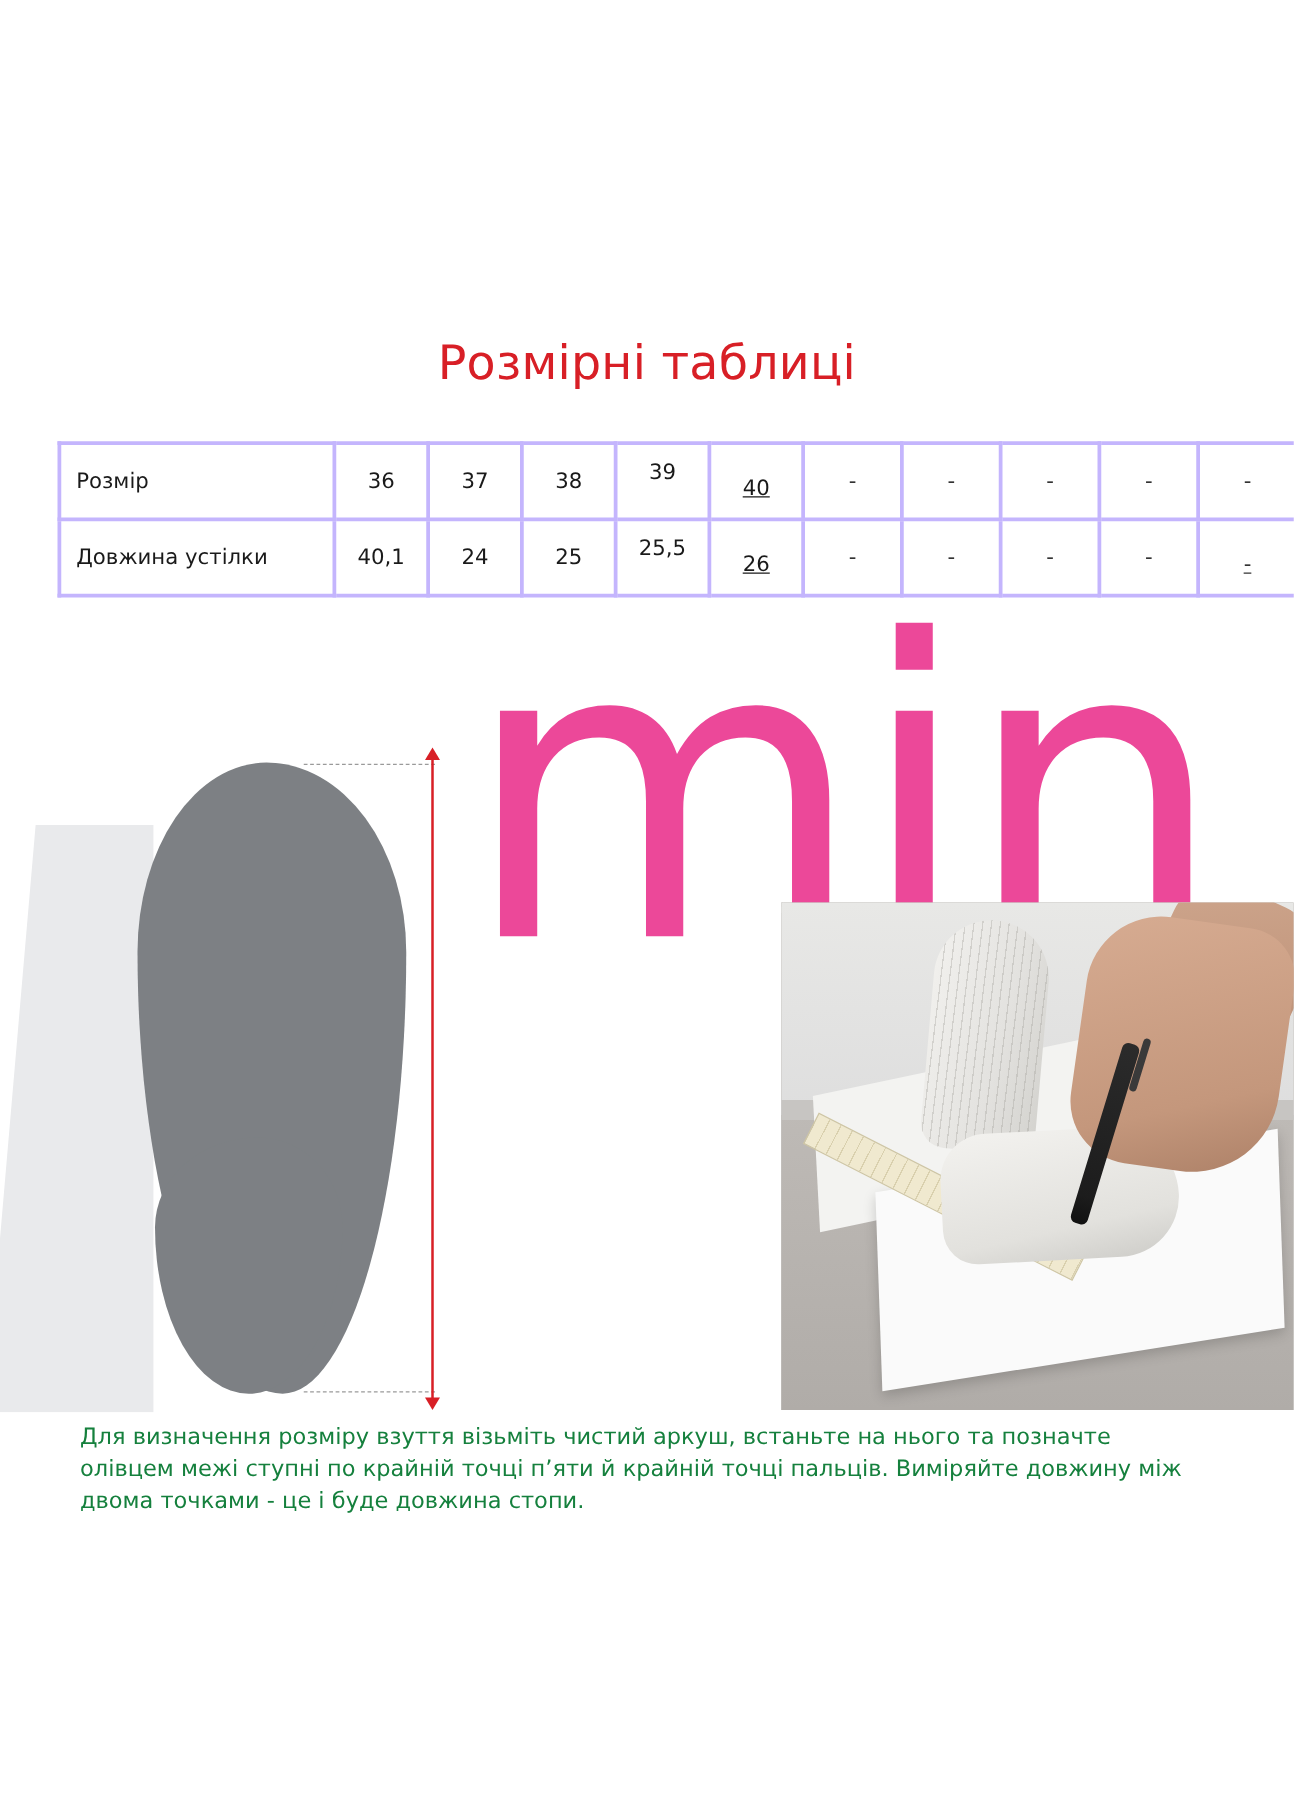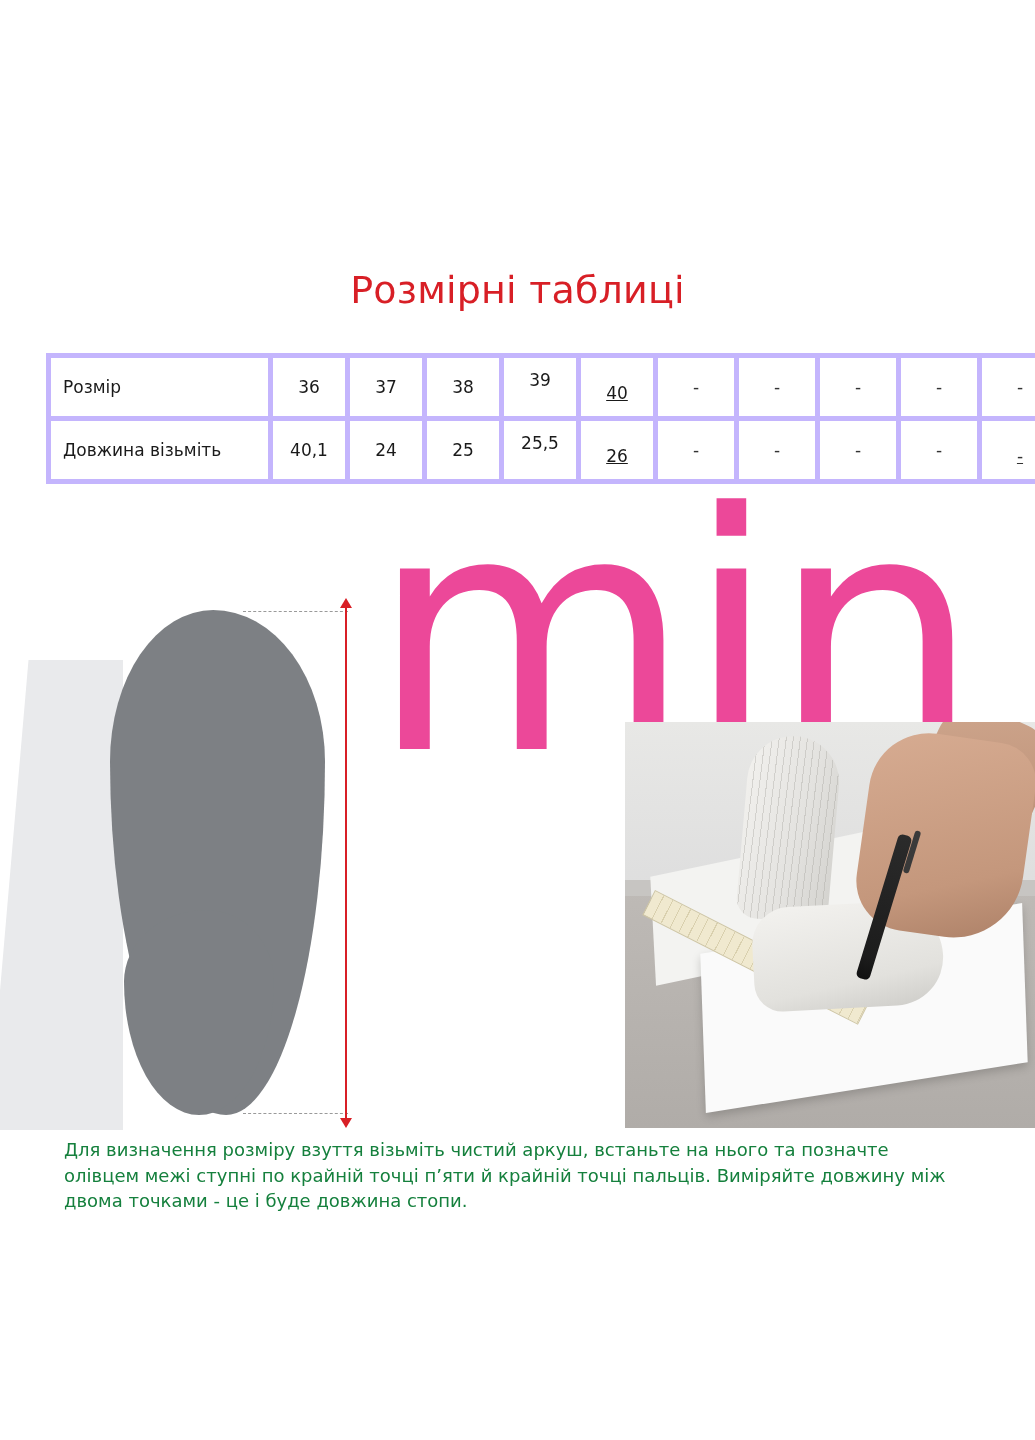--- a/index.html
+++ b/index.html
@@ -31,21 +31,21 @@
   
   .size-table {
     position: absolute;
     top: 353px;
     left: 46px;
     width: 943px;
     border-collapse: collapse;
     table-layout: fixed;
   }
   .size-table td {
-    border: 5px solid #c4b5fd;
+    border: 3px solid #c4b5fd;
     height: 58px;
     text-align: center;
     font-size: 17px;
     color: #1a1a1a;
     padding: 0;
   }
   .size-table td.rowhead {
     text-align: left;
     padding-left: 12px;
     font-size: 17px;
@@ -306,21 +306,21 @@
     <td class="c3"><span>38</span></td>
     <td class="c4"><span class="off-up">39</span></td>
     <td class="c5"><span class="off-dn">40</span></td>
     <td class="cd"><span>-</span></td>
     <td class="cd"><span>-</span></td>
     <td class="cd"><span>-</span></td>
     <td class="cd"><span>-</span></td>
     <td class="cd"><span>-</span></td>
   </tr>
   <tr>
-    <td class="rowhead">Довжина візьміть</td>
+    <td class="rowhead">Довжина устілки</td>
     <td class="c1"><span>40,1</span></td>
     <td class="c2"><span>24</span></td>
     <td class="c3"><span>25</span></td>
     <td class="c4"><span class="off-up">25,5</span></td>
     <td class="c5"><span class="off-dn">26</span></td>
     <td class="cd"><span>-</span></td>
     <td class="cd"><span>-</span></td>
     <td class="cd"><span>-</span></td>
     <td class="cd"><span>-</span></td>
     <td class="cd"><span class="off-dn">-</span></td>

